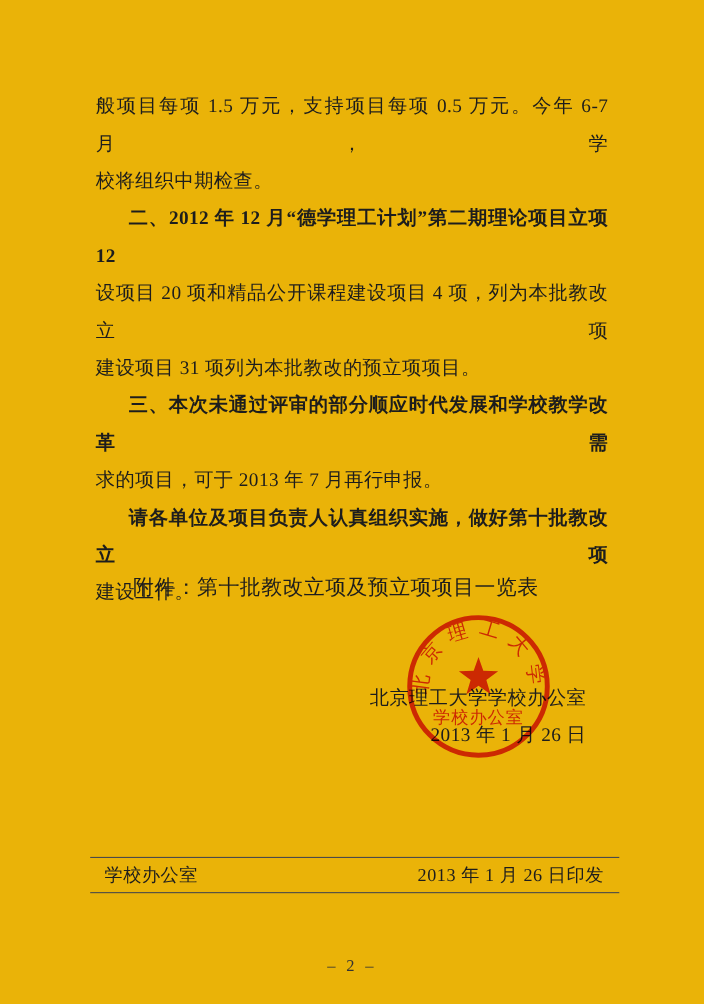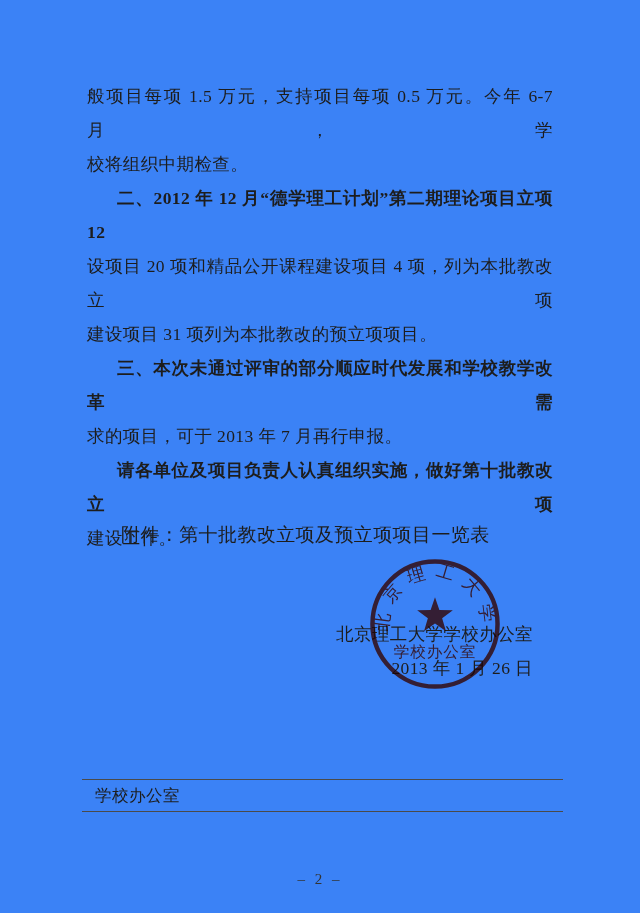--- a/index.html
+++ b/index.html
@@ -1,18 +1,18 @@
 <!DOCTYPE html>
 <html><head>
 <meta charset="utf-8">
 <style>
   * { margin:0; padding:0; box-sizing:border-box; }
   html,body { background:#ffffff; }
   .page {
-    position:relative; width:640px; height:913px; background:#3b82f6;
+    position:relative; width:640px; height:913px; background:#eab308;
     font-family:"Liberation Serif","DejaVu Serif",serif;
     color:#1d1d1d; overflow:hidden;
   }
   .body-text { position:absolute; left:87px; top:79px; width:466px;
     font-size:17.5px; line-height:34px; letter-spacing:0.4px; }
   .line { text-align:justify; text-align-last:justify; }
   .line.end { text-align-last:left; }
   .line.indent { text-indent:30px;font-weight:bold; }
   .attachment { position:absolute; left:87px; top:518px; width:466px;
     font-size:19px; line-height:34px; text-indent:34px; letter-spacing:0.4px; }
@@ -57,17 +57,18 @@
     <path id="sealArc" d="M 23.8 84 A 52 52 0 1 1 126.2 84" fill="none"></path>
     <text font-size="20" letter-spacing="10" text-anchor="middle" fill="#dd2b26">
       <textPath href="#sealArc" startOffset="50%">北京理工大学</textPath>
     </text>
     <polygon points="75,45 79.9,59.2 95,59.5 83,68.6 87.3,83 75,74.4 62.7,83 67,68.6 55,59.5 70.1,59.2" fill="#dd2b26"></polygon>
     <text x="75" y="112" text-anchor="middle" font-size="17.5" letter-spacing="1" fill="#dd2b26">学校办公室</text>
   </svg>
 
   <div class="footer">
     <span>学校办公室</span>
+    <span>2013 年 1 月 26 日印发</span>
   </div>
 
   <div class="pagenum">– 2 –</div>
 
 </div>
 
 </body></html>

